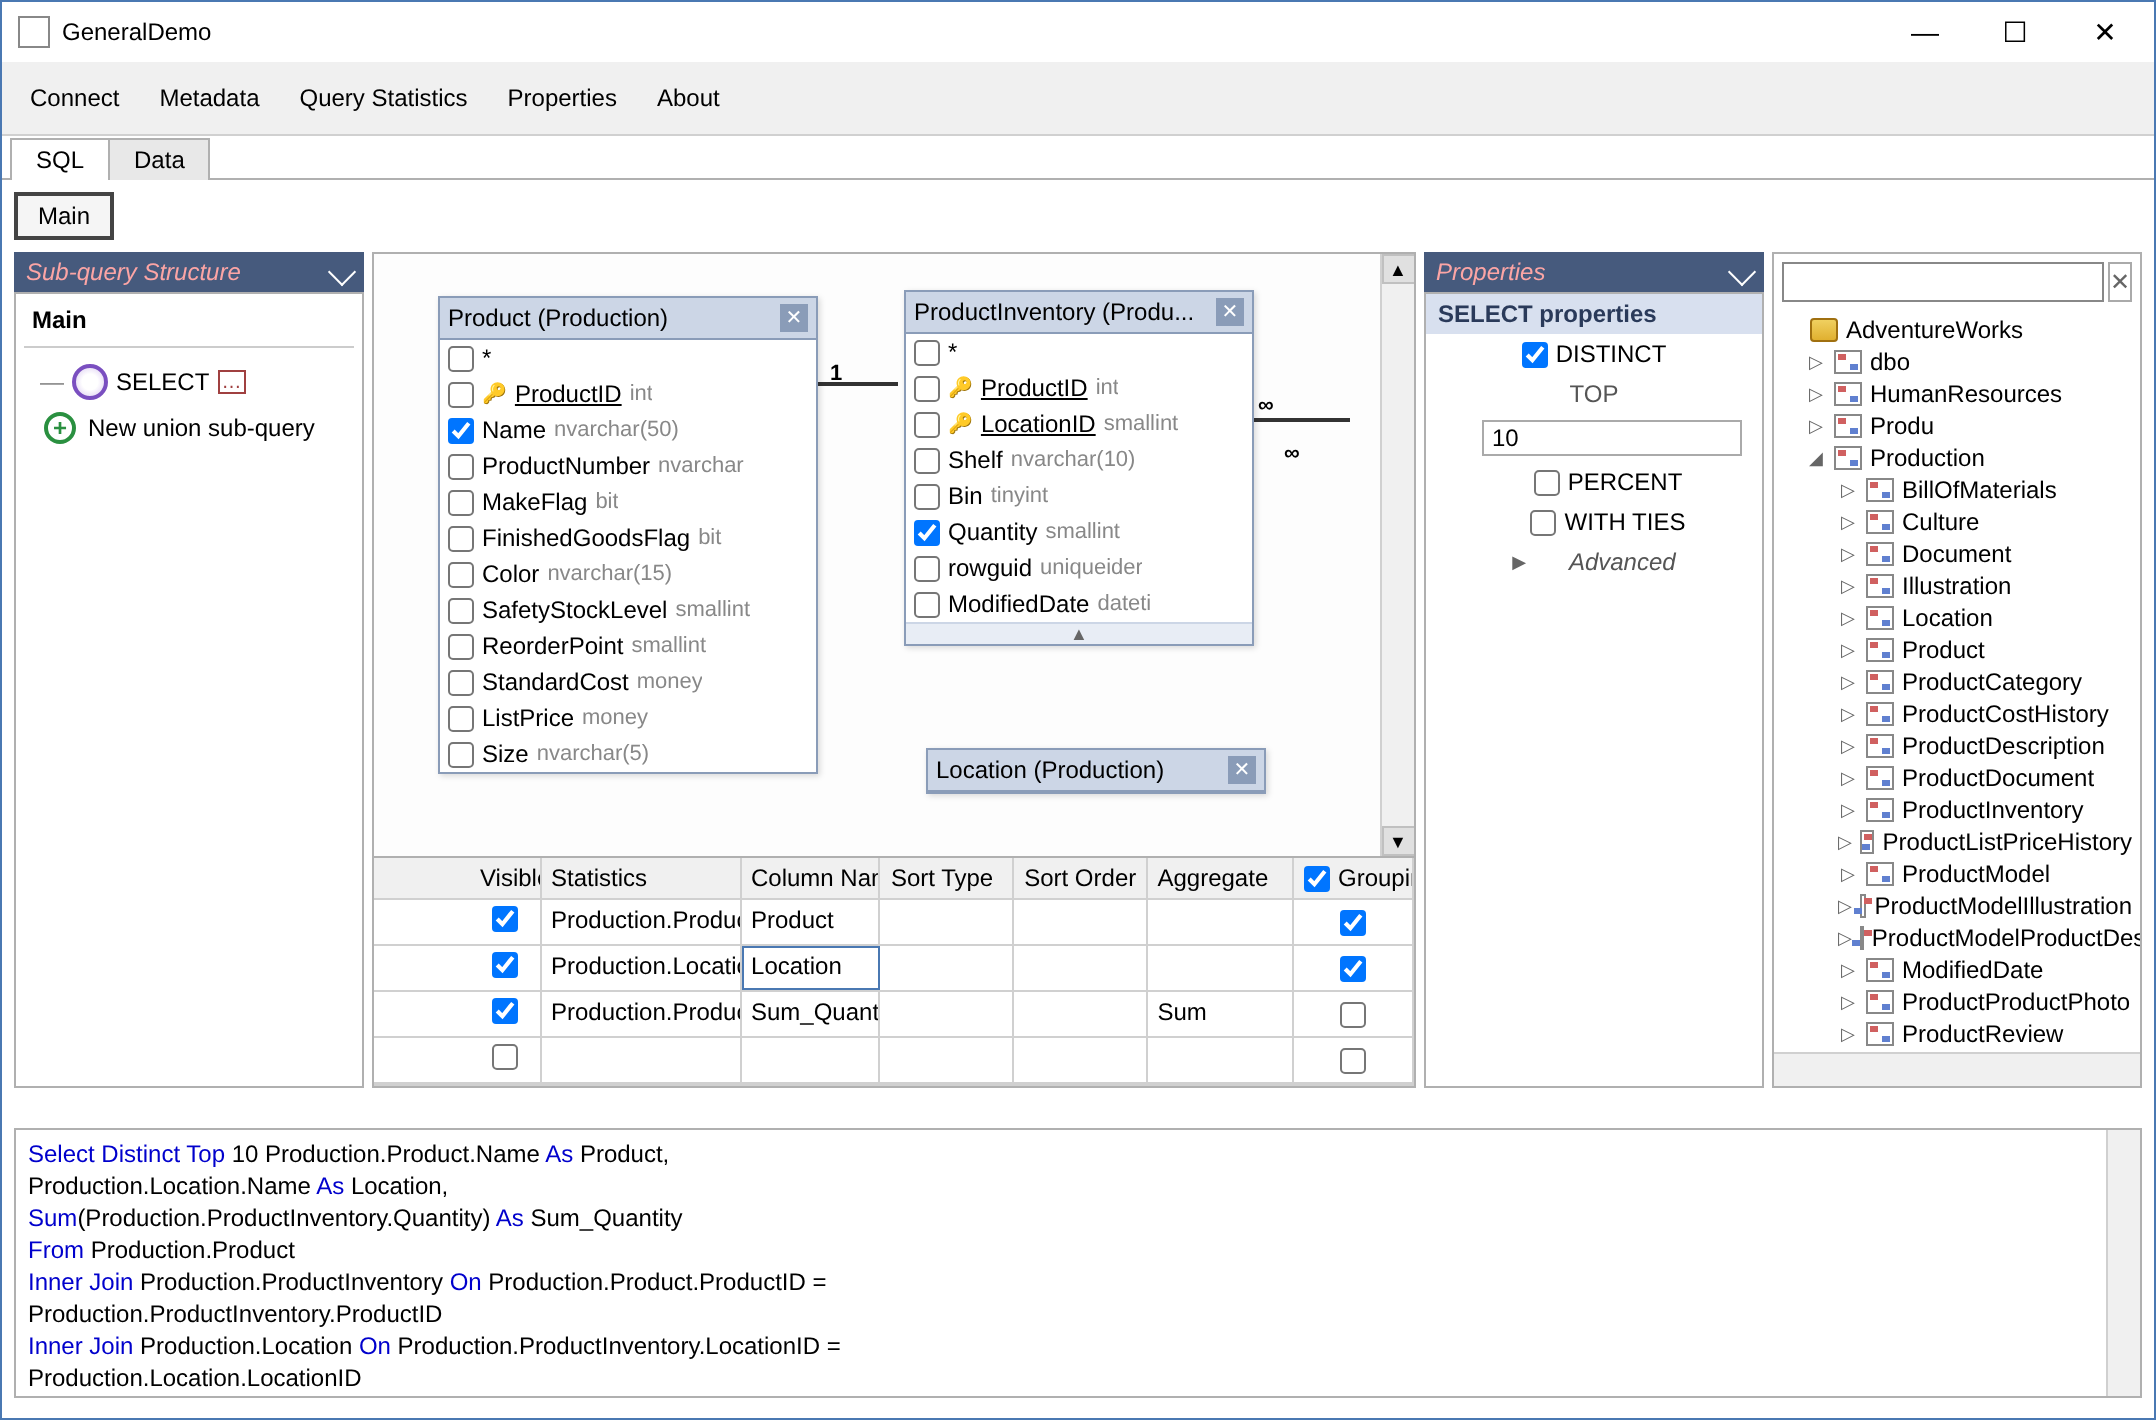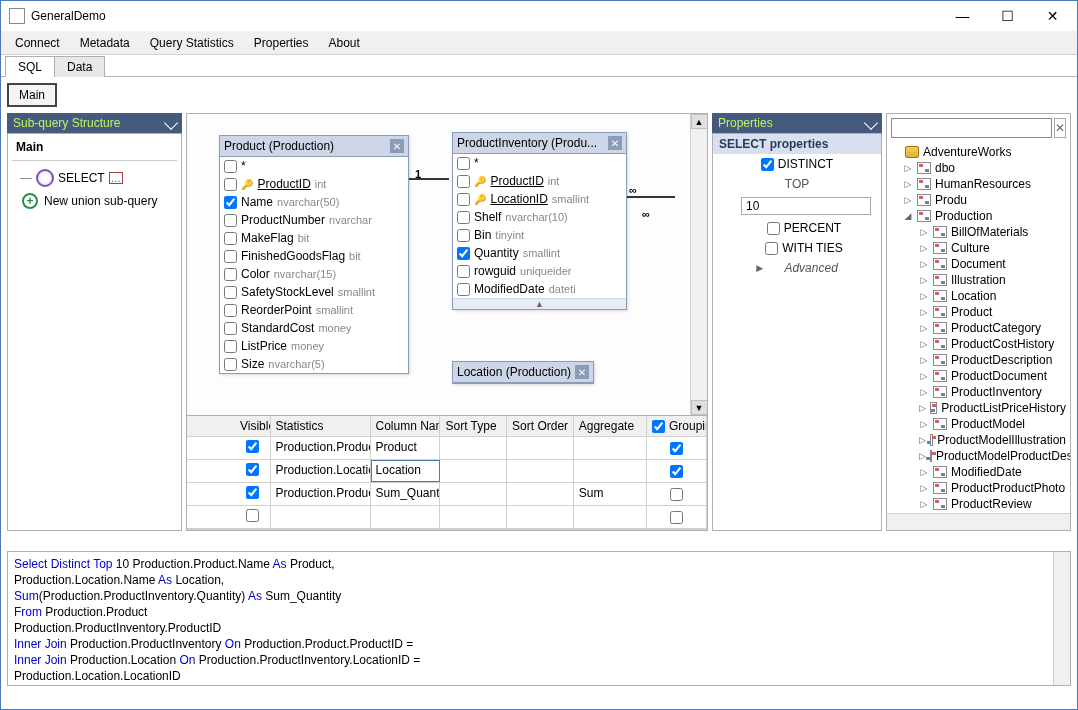--- a/index.html
+++ b/index.html
@@ -2,36 +2,36 @@
 <html><head>
 <meta charset="utf-8">
 <style>
 * { box-sizing: border-box; margin: 0; padding: 0; font-family: "Segoe UI", Tahoma, sans-serif; font-size: 12px; }
 body { background: #fff; width: 1078px; height: 710px; overflow: hidden; border: 1px solid #4a78b2; position: relative; }
 .titlebar { height: 30px; display: flex; align-items: center; padding: 0 2px; background: #fff; }
 .titlebar .app-icon { width: 16px; height: 16px; border: 1px solid #888; margin: 0 6px; display: inline-block; }
 .titlebar .title { flex: 1; }
 .titlebar .win-btns { display: flex; }
 .titlebar .win-btn { width: 45px; height: 30px; display: flex; align-items: center; justify-content: center; font-size: 14px; }
-.menubar { height: 24px; background: #f0f0f0; display: flex; align-items: center; padding-left: 4px; border-bottom: 1px solid #d0d0d0;}
+.menubar { height: 37px; background: #f0f0f0; display: flex; align-items: center; padding-left: 4px; border-bottom: 1px solid #d0d0d0;}
 .menubar .menu-item { padding: 2px 10px; }
 .tabs { display: flex; border-bottom: 1px solid #b0b0b0; padding-left: 4px; background: #fff;}
 .tabs .tab { padding: 3px 12px; border: 1px solid #b0b0b0; border-bottom: none; background: #fff; margin-right: -1px; position: relative; top: 1px;}
 .tabs .tab.inactive { background: #e8e8e8; }
 .workspace { position: relative; height: 474px; padding: 6px; }
 .main-btn-row { margin-bottom: 6px; }
 .main-btn { display:inline-block; border: 2px solid #444; padding: 3px 10px; background: #f5f5f5; }
 
 .layout { display: flex; height: 418px; gap: 4px; }
 .col-subquery { width: 175px; display:flex; flex-direction:column; }
 .col-designer { flex: 1; display:flex; flex-direction:column; border:1px solid #b0b0b0; min-width:0;}
 .col-props { width: 170px; display:flex; flex-direction:column;}
 .col-objexp { width: 185px; display:flex; flex-direction:column; border:1px solid #b0b0b0;}
 
-.panel-head { background: #465a7d; color:#bef264; padding:3px 6px; display:flex; align-items:center; justify-content:space-between; font-size:12px;}
+.panel-head { background: #465a7d; color:#fca5a5; padding:3px 6px; display:flex; align-items:center; justify-content:space-between; font-size:12px;font-style:italic;}
 .pin-icon { width:10px; height:10px; border-left:1px solid #fff; border-bottom:1px solid #fff; transform:rotate(-45deg);}
 .subquery-body { border:1px solid #b0b0b0; flex:1; padding:4px; }
 .subquery-body .main-label { font-weight:bold; border-bottom:1px solid #ccc; padding:2px 4px 6px;}
 .select-row { display:flex; align-items:center; margin:8px 0 4px 8px; gap:4px;}
 .select-circle { width:18px; height:18px; border:2px solid #7a4fc0; border-radius:50%; background:radial-gradient(circle,#fff 40%,#d8c8f0 100%);}
 .select-box { border:1px solid #a04040; width:14px; height:12px; display:flex; align-items:center; justify-content:center; color:#a04040; font-size:10px;}
 .union-row { display:flex; align-items:center; margin:6px 0 0 10px; gap:6px;}
 .plus-circle { width:16px; height:16px; border:2px solid #2a9040; border-radius:50%; display:flex; align-items:center; justify-content:center; color:#2a9040; font-weight:bold; font-size:12px;}
 
 .designer-canvas { flex:1; position:relative; background:#fdfdfd; overflow:hidden;}
@@ -268,21 +268,21 @@
               </div>
               <div class="tbl-row">
                 <input type="checkbox" style="">
                 <span class="col-name">ModifiedDate</span>
                 <span class="col-type">dateti</span>
               </div>
             </div>
           <div class="tbl-footer">▲</div>
         </div>
 
-        <div class="table-box" style="left:265px; top:247px; width:142px;">
+        <div class="table-box" style="left:276px; top:247px; width:170px;">
           <div class="tbl-head">
             <span>Location (Production)</span>
             <span class="tbl-close">✕</span>
           </div>
         </div>
 
         <div class="ds-scroll-v">
           <div class="sb-arrow">▲</div>
             <div class="sb-arrow">▼</div>
         </div>
@@ -505,18 +505,18 @@
       <div class="tree-scroll-h"></div>
     </div>
   </div>
 </div>
 
 <div class="sql-pane">
 <div><span class="kw">Select Distinct Top </span><span>10 Production.Product.Name </span><span class="kw">As </span><span>Product,</span></div>
 <div><span>  Production.Location.Name </span><span class="kw">As </span><span>Location,</span></div>
 <div><span class="kw">  Sum</span><span>(Production.ProductInventory.Quantity) </span><span class="kw">As </span><span>Sum_Quantity</span></div>
 <div><span class="kw">From </span><span>Production.Product</span></div>
+<div><span class="kw">  Inner Join </span><span>Production.ProductInventory </span><span class="kw">On </span><span>Production.Product.ProductID =</span></div>
 <div><span>    Production.ProductInventory.ProductID</span></div>
-<div><span class="kw">  Inner Join </span><span>Production.ProductInventory </span><span class="kw">On </span><span>Production.Product.ProductID =</span></div>
 <div><span class="kw">  Inner Join </span><span>Production.Location </span><span class="kw">On </span><span>Production.ProductInventory.LocationID =</span></div>
 <div><span>    Production.Location.LocationID</span></div>
 <div class="sql-scroll"></div>
 </div>
 
 </body></html>

